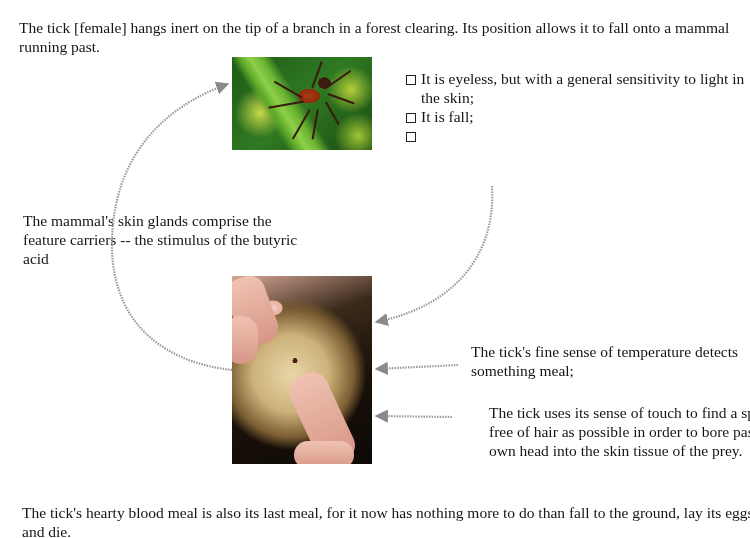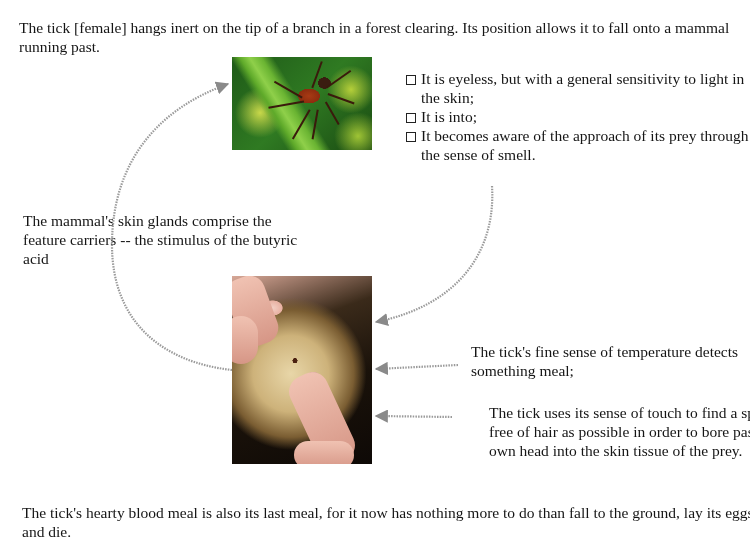--- a/index.html
+++ b/index.html
@@ -52,23 +52,23 @@
   <span class="leg" style="left:80px;top:30px;width:28px;transform:rotate(-70deg);"></span>
   <span class="leg" style="left:94px;top:30px;width:30px;transform:rotate(-35deg);"></span>
   <span class="leg" style="left:96px;top:36px;width:28px;transform:rotate(20deg);"></span>
   <span class="leg" style="left:86px;top:52px;width:30px;transform:rotate(100deg);"></span>
   <span class="leg" style="left:78px;top:52px;width:34px;transform:rotate(120deg);"></span>
   <span class="leg" style="left:94px;top:44px;width:26px;transform:rotate(60deg);"></span>
 </div>
 
 <ul id="traits" class="txt">
   <li><span class="box"></span><span>It is eyeless, but with a general sensitivity to light in the skin;</span></li>
-  <li><span class="box"></span><span>It is into;</span></li>
+  <li><span class="box"></span><span>It is fall;</span></li>
   <li><span class="box"></span></li>
-  <li><span class="box"></span><span>It becomes aware of the approach of its prey through the sense of smell.</span></li>
+  <li><span class="box"></span></li>
 </ul>
 
 <p id="left-note" class="txt">The mammal's skin glands comprise the feature carriers -- the stimulus of the butyric acid</p>
 
 <div id="photo-skin" class="photo" title="Tick embedded in animal fur, held apart by fingers">
   <span class="finger" style="left:0;top:0;width:40px;height:70px;transform:rotate(-20deg);"></span>
   <span class="finger" style="left:-8px;top:40px;width:34px;height:48px;border-radius:18px;"></span>
   <span class="finger" style="left:70px;top:95px;width:40px;height:95px;transform:rotate(-25deg);"></span>
   <span class="finger" style="left:62px;top:165px;width:60px;height:28px;border-radius:14px;"></span>
 </div>

